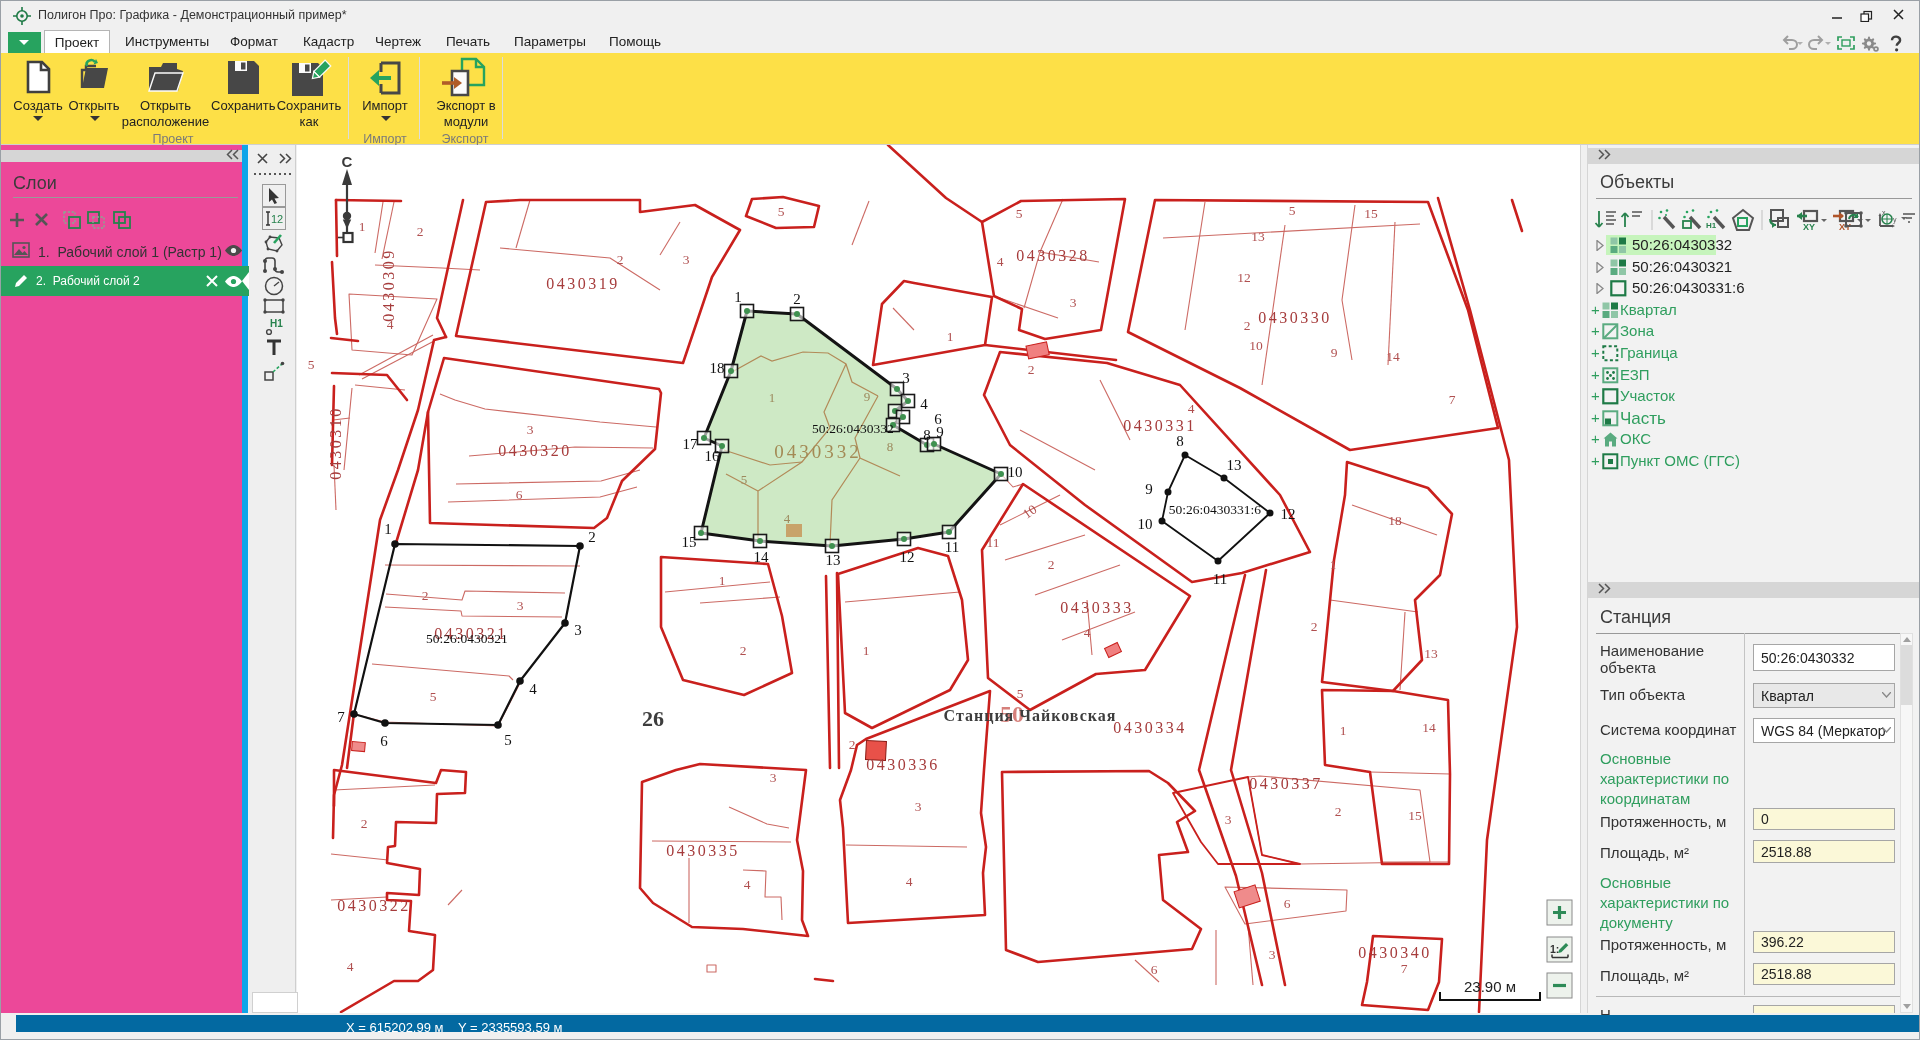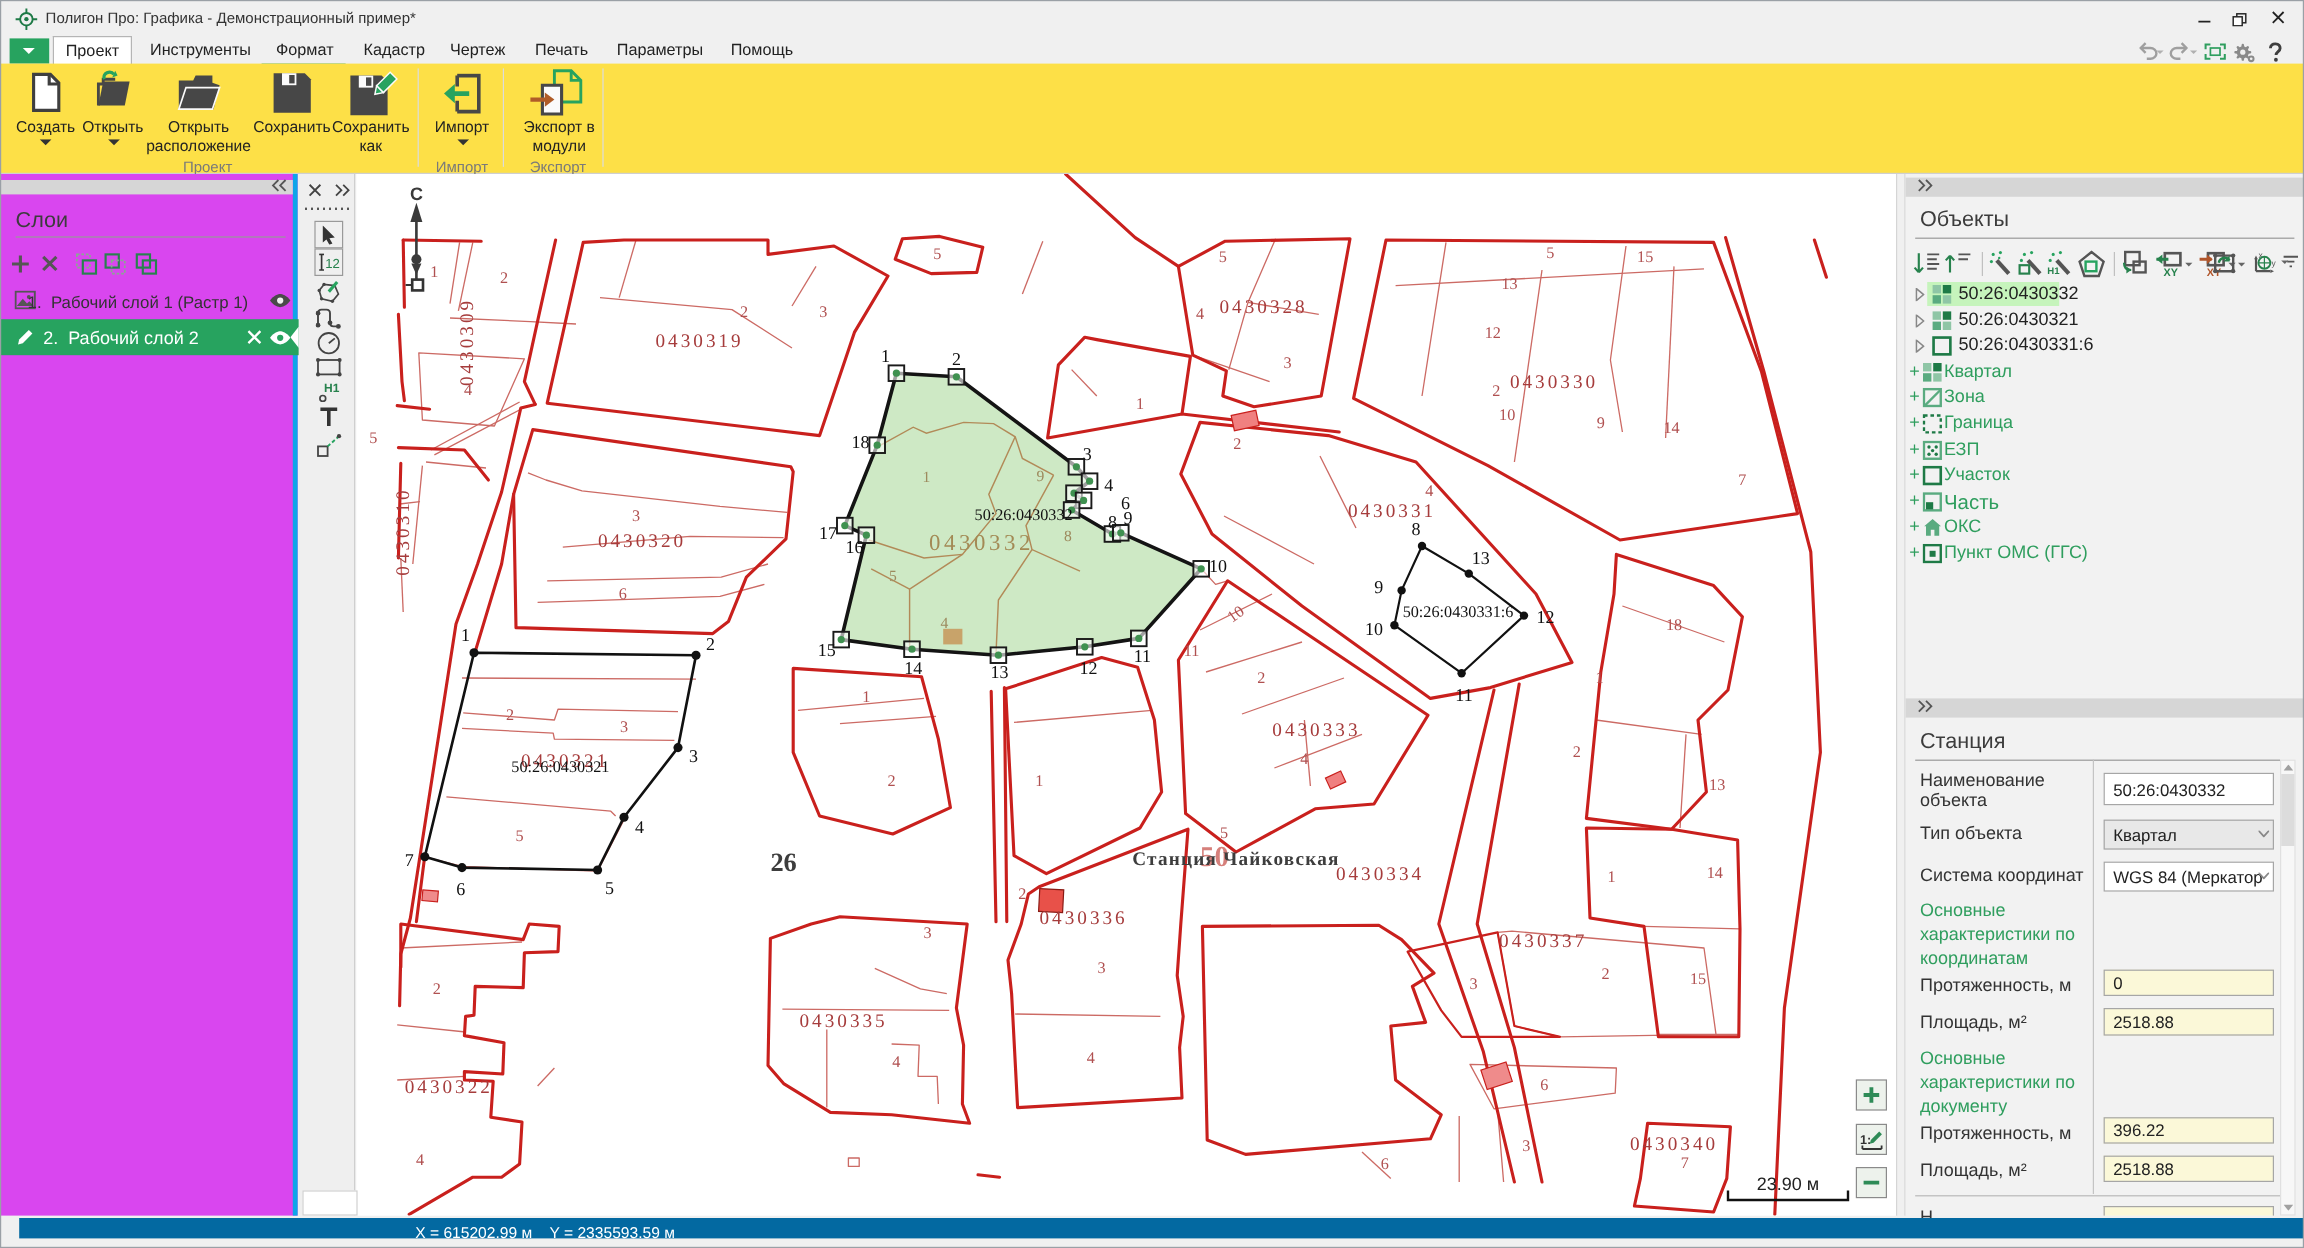--- a/index.html
+++ b/index.html
@@ -5,21 +5,21 @@
 .abs{position:absolute}
 #frame{position:absolute;left:0;top:0;width:1920px;height:1040px;border:1px solid #9aa0a6;pointer-events:none;z-index:99}
 #titlebar{position:absolute;left:0;top:0;width:1920px;height:30px;background:#f0f0f0;font-size:12.5px;color:#333}
 #titlebar .ttl{position:absolute;left:38px;top:8px}
 #tabrow{position:absolute;left:0;top:30px;width:1920px;height:23px;background:#f0f0f0;font-size:13.5px;color:#222}
 .tab{position:absolute;top:0;height:23px;line-height:23px;text-align:center}
 #ribbon{position:absolute;left:0;top:53px;width:1920px;height:92px;background:#fde047;border-bottom:1px solid #cfcfcf;font-size:14px;color:#222}
 .rlbl{position:absolute;text-align:center;line-height:16px;font-size:13px}
 .rgrp{position:absolute;top:79px;color:#7a7a7a;font-size:12.5px;text-align:center;width:120px}
 .rsep{position:absolute;top:4px;height:82px;width:1px;background:#dcdcdc}
-#lpanel{position:absolute;left:0;top:145px;width:248px;height:868px;background:#d946ef;border-right:4px solid #0ea5e9}
+#lpanel{position:absolute;left:0;top:145px;width:248px;height:868px;background:#ec4899;border-right:6px solid #0ea5e9}
 #lpanel .hdr{position:absolute;left:0;top:5px;width:100%;height:12px;background:#d6d6d6}
 #tstrip{position:absolute;left:249px;top:145px;width:47px;height:868px;background:#efefef;border-right:1px solid #cfcfcf}
 #mapwrap{position:absolute;left:297px;top:145px;width:1283px;height:868px;background:#fff}
 #rsplit{position:absolute;left:1580px;top:145px;width:8px;height:868px;background:#f0f0f0;border-left:1px solid #d5d5d5;border-right:1px solid #d5d5d5}
 #opanel{position:absolute;left:1588px;top:145px;width:332px;height:434px;background:#f2f2f2}
 #ppanel{position:absolute;left:1588px;top:579px;width:332px;height:434px;background:#f2f2f2}
 .phdr{position:absolute;left:0;top:3px;width:100%;height:16px;background:#d6d6d6}
 #statusbar{position:absolute;left:16px;top:1015px;width:1920px;height:17px;background:#0369a1;color:#fff;font-size:13px}
 .ptitle{font-size:18px;color:#3c3c3c}
 .gtxt{color:#2f9e5e !important}
@@ -166,30 +166,30 @@
         <rect x="85" y="10" width="11" height="11" stroke="#8aa892" stroke-width="1.4" stroke-dasharray="2.2 1.6"></rect>
         <rect x="106" y="5" width="11" height="11" stroke="#27824d" stroke-width="1.8"></rect>
         <rect x="111" y="10" width="11" height="11" stroke="#27824d" stroke-width="1.8"></rect>
       </g>
  </svg>
  <svg class="abs" style="left:12px;top:97px" width="18" height="16" viewBox="0 0 18 16">
       <rect x="1" y="1" width="16" height="14" fill="none" stroke="#555" stroke-width="1.6"></rect>
       <circle cx="12" cy="5.5" r="1.6" fill="#555"></circle>
       <path d="M2 13l5-6 3.5 4 2-2 3.5 4z" fill="#555"></path>
     </svg>
- <div class="abs" style="left:23px;top:99px;font-size:14px;color:#333">1.&nbsp;&nbsp;Рабочий слой 1 (Растр 1)</div>
+ <div class="abs" style="left:38px;top:99px;font-size:14px;color:#333">1.&nbsp;&nbsp;Рабочий слой 1 (Растр 1)</div>
  <svg class="abs" style="left:224px;top:99px" width="19" height="13" viewBox="0 0 19 13">
       <path d="M1 6.5C4 2 8 1 9.5 1s5.5 1 8.5 5.5C15 11 11 12 9.5 12S4 11 1 6.5z" fill="#4a4a4a"></path>
       <circle cx="9.5" cy="6.5" r="2.6" fill="#f2f2f2"></circle>
     </svg>
  <div class="abs" style="left:0;top:121px;width:249px;height:30px;background:#27a35f"></div>
  <svg class="abs" style="left:13px;top:128px" width="16" height="16" viewBox="0 0 16 16">
       <path d="M2 14l1-4 8-8 3 3-8 8z" fill="#fff"></path>
     </svg>
- <div class="abs" style="left:36px;top:129px;font-size:15px;color:#fff">2.&nbsp;&nbsp;Рабочий слой 2</div>
+ <div class="abs" style="left:36px;top:129px;font-size:12px;color:#fff">2.&nbsp;&nbsp;Рабочий слой 2</div>
  <svg class="abs" style="left:206px;top:130px" width="12" height="12">
       <path d="M1 1l10 10M11 1L1 11" stroke="#fff" stroke-width="2"></path>
     </svg>
  <svg class="abs" style="left:224px;top:130px" width="19" height="13" viewBox="0 0 19 13">
       <path d="M1 6.5C4 2 8 1 9.5 1s5.5 1 8.5 5.5C15 11 11 12 9.5 12S4 11 1 6.5z" fill="#fff"></path>
       <circle cx="9.5" cy="6.5" r="2.6" fill="#27a35f"></circle>
     </svg>
  <svg class="abs" style="left:242px;top:127px" width="7" height="18">
       <path d="M7 0v18L0 9z" fill="#fff"></path>
     </svg>

